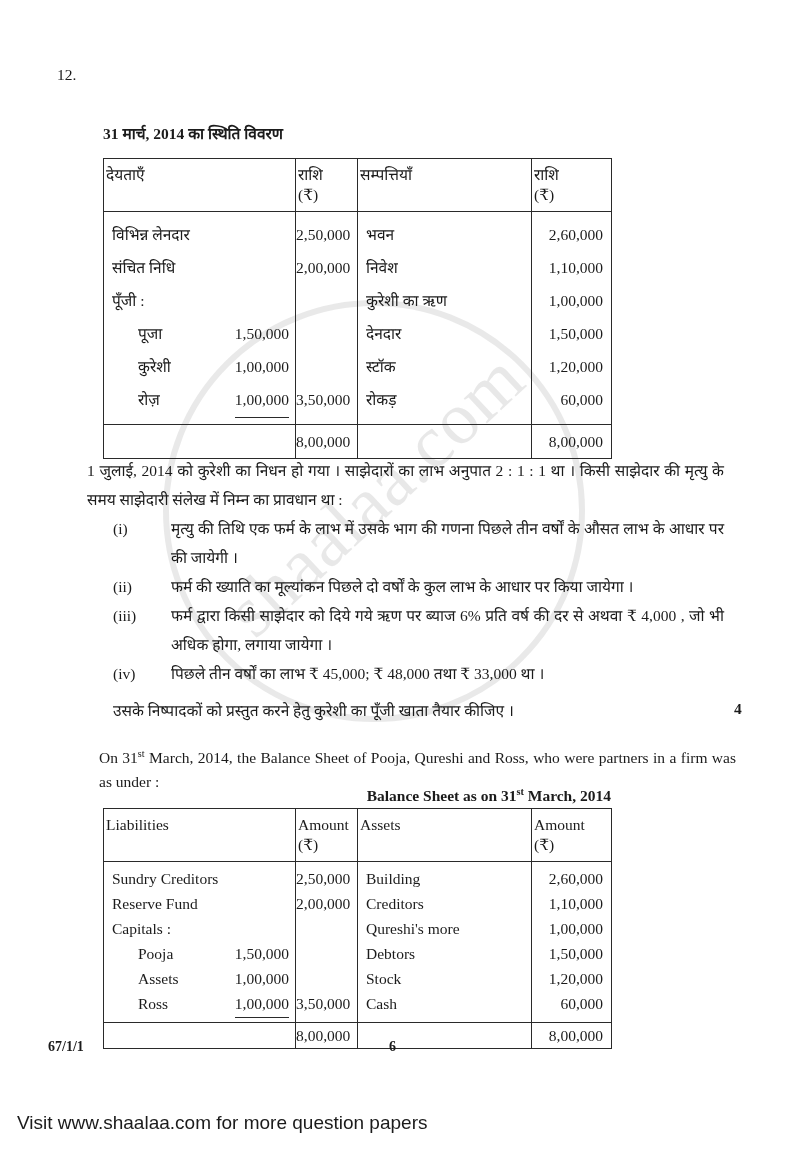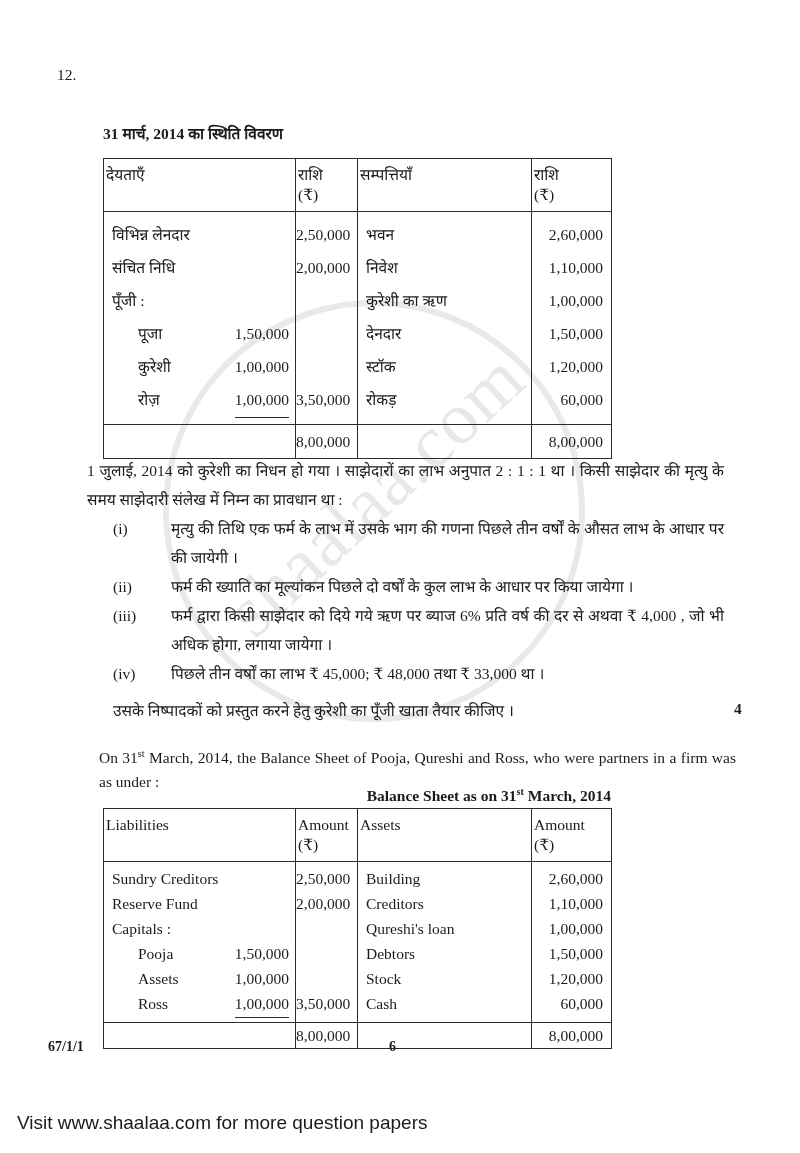--- a/index.html
+++ b/index.html
@@ -382,21 +382,21 @@
             <div>&nbsp;</div>
             <div>&nbsp;</div>
             <div>3,50,000</div>
           </div>
         </td>
 
         <td class="c-desc">
           <div style="padding:4px 6px 4px 0;">
             <div>Building</div>
             <div>Creditors</div>
-            <div>Qureshi's loan</div>
+            <div>Qureshi's more</div>
             <div>Debtors</div>
             <div>Stock</div>
             <div>Cash</div>
           </div>
         </td>
 
         <td class="c-amt2">
           <div style="padding:4px 0 4px 0;">
             <div>2,60,000</div>
             <div>1,10,000</div>

